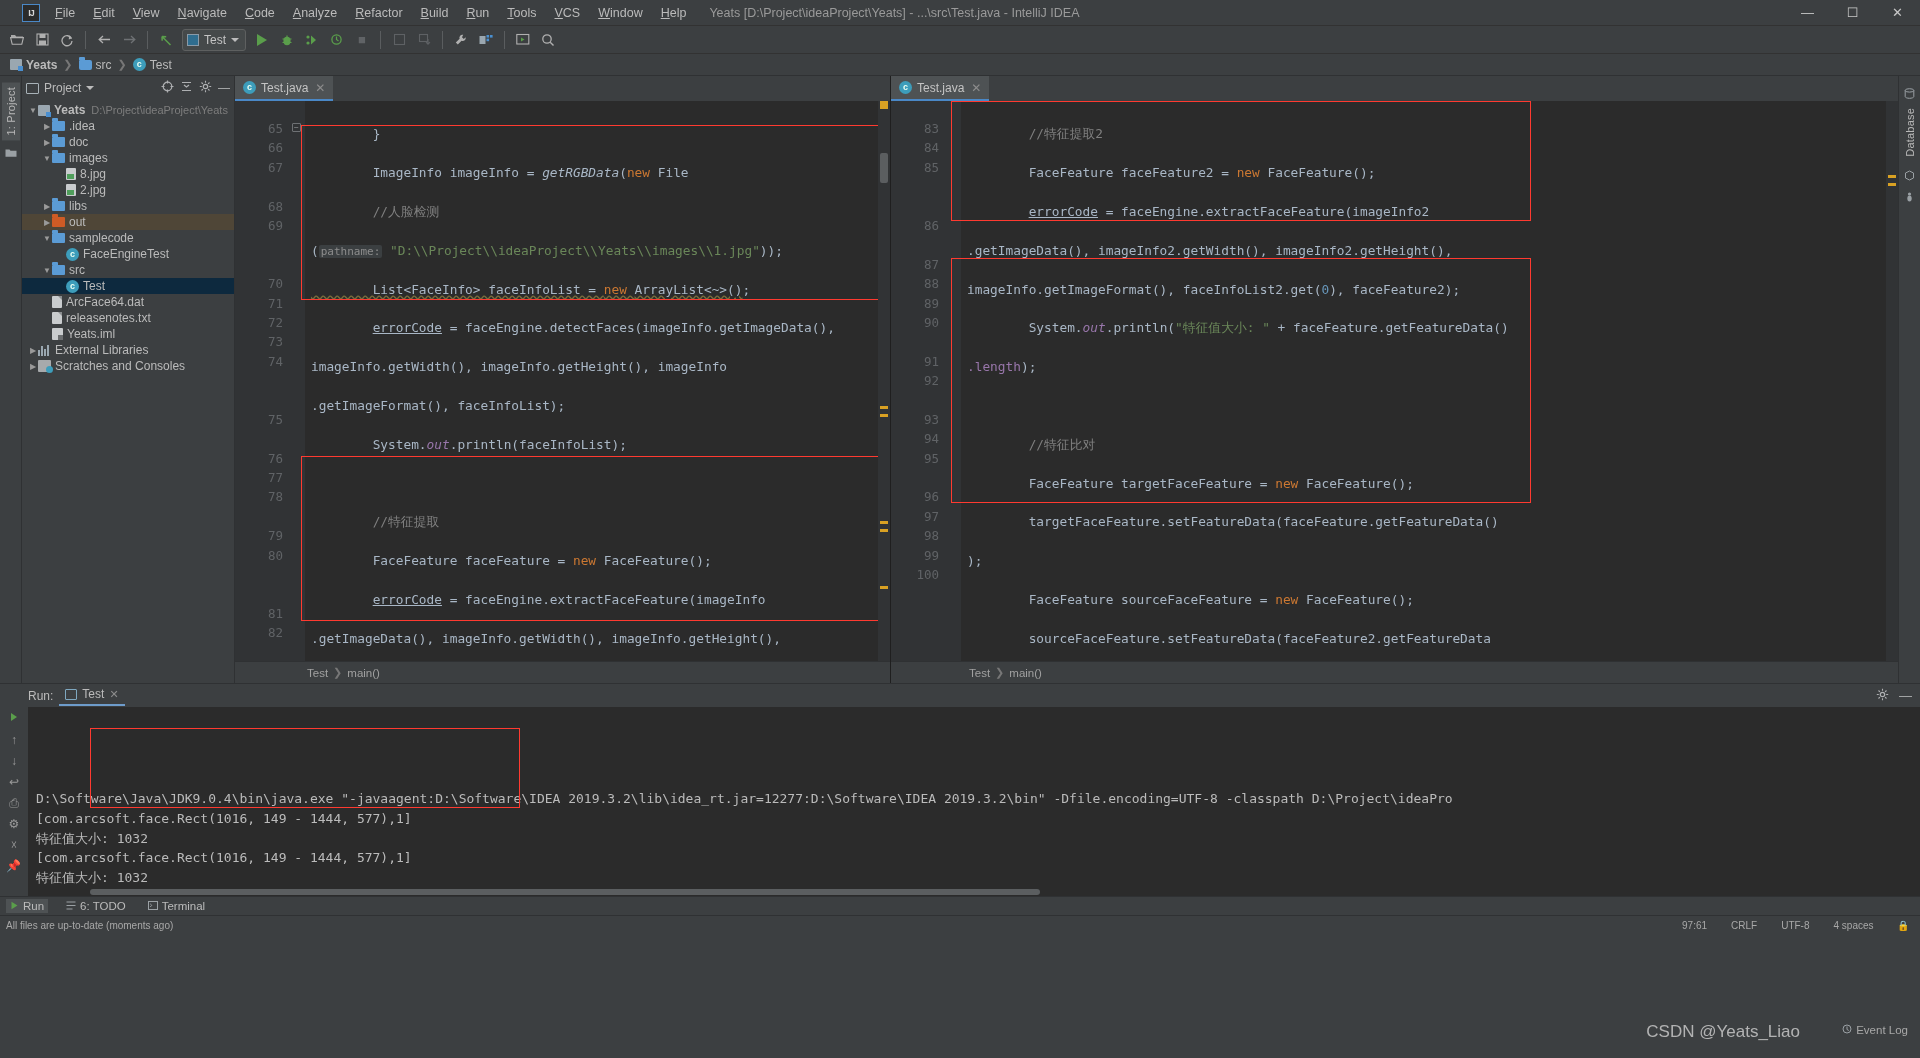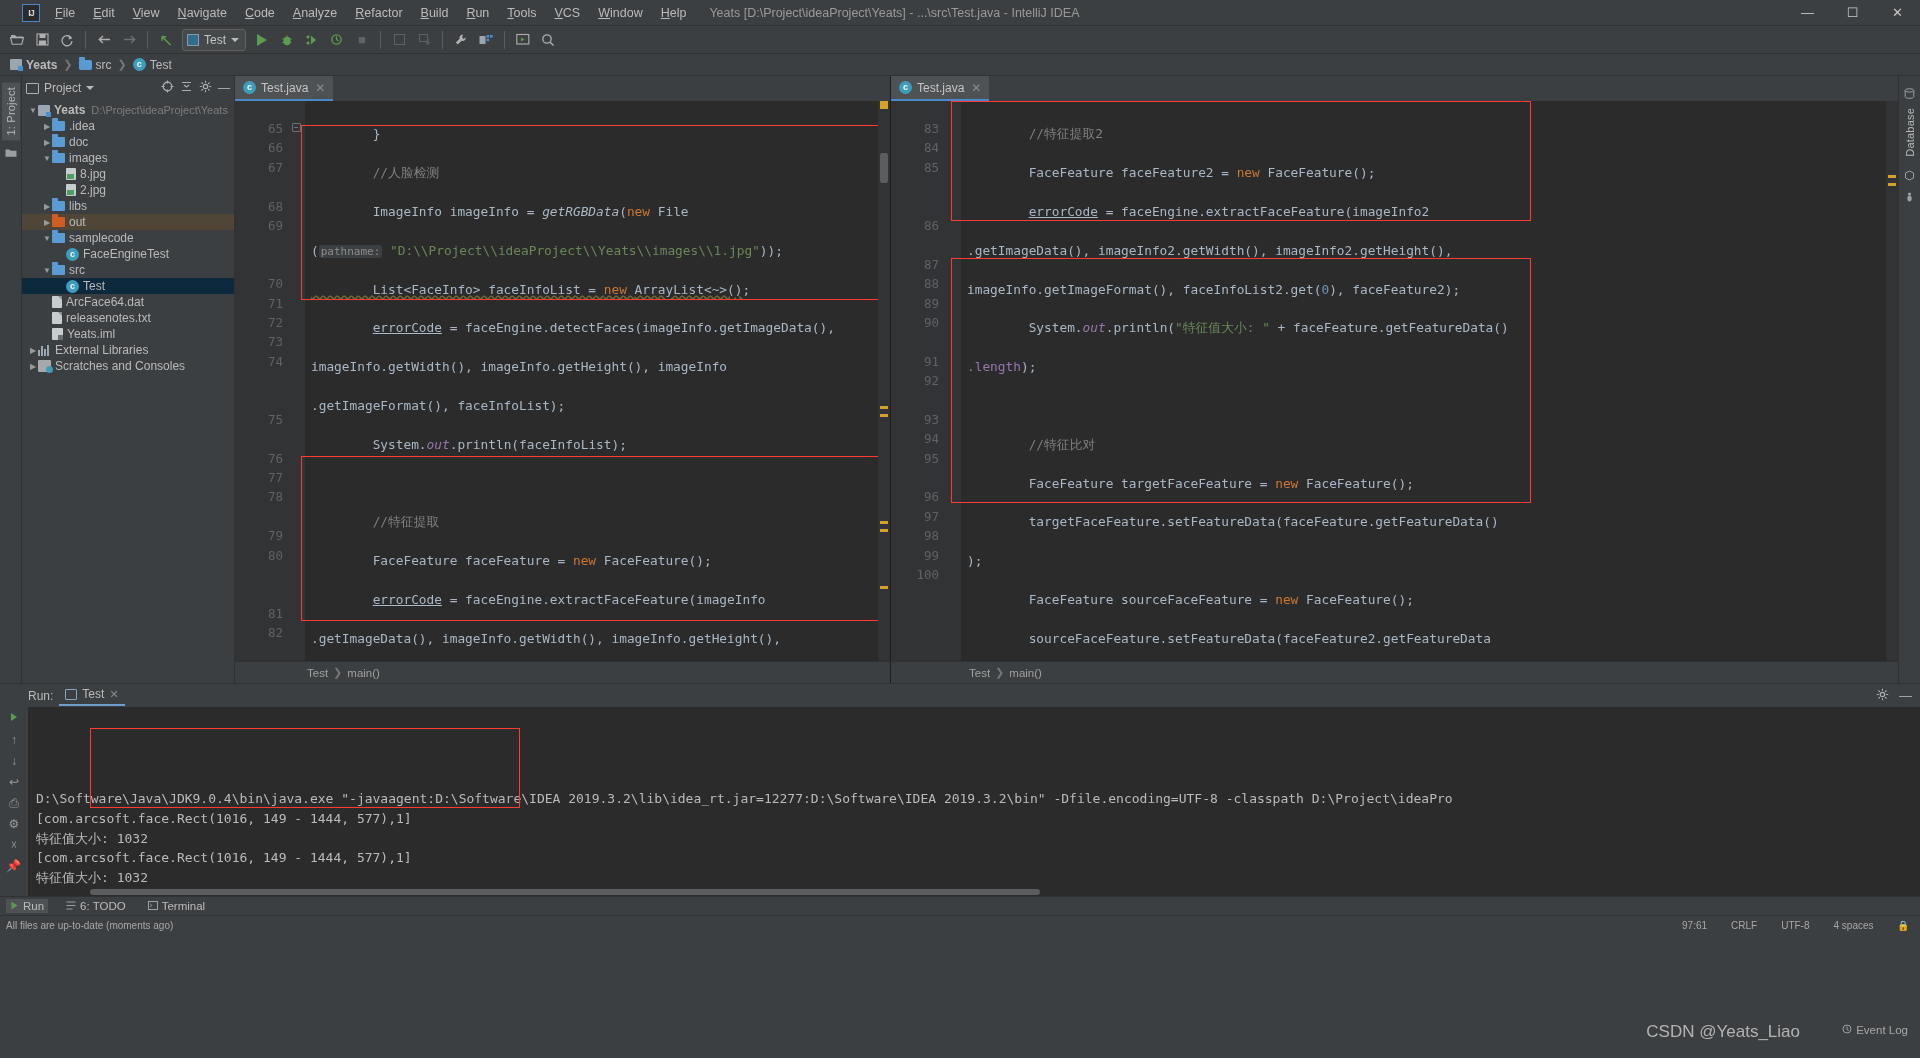--- a/index.html
+++ b/index.html
@@ -516,22 +516,22 @@
                 <div class="gl">79</div>
                 <div class="gl">80</div>
                 <div class="gl"></div>
                 <div class="gl"></div>
                 <div class="gl">81</div>
                 <div class="gl">82</div>
               </div>
             <div class="foldcol"></div>
             <div class="codetext">
 <div class="ln"><span class="c-plain">        }</span></div>
+<div class="ln"><span class="c-plain">        ImageInfo imageInfo = </span><span class="c-stc">getRGBData</span><span class="c-plain">(</span><span class="c-kw">new </span><span class="c-plain">File</span></div>
 <div class="ln"><span class="c-com">        //人脸检测</span></div>
-<div class="ln"><span class="c-plain">        ImageInfo imageInfo = </span><span class="c-stc">getRGBData</span><span class="c-plain">(</span><span class="c-kw">new </span><span class="c-plain">File</span></div>
 <div class="ln"><span class="c-plain">(</span><span class="c-param">pathname:</span><span class="c-str"> "D:\\Project\\ideaProject\\Yeats\\images\\1.jpg"</span><span class="c-plain">));</span></div>
 <div class="ln"><span class="c-wave">        List&lt;FaceInfo&gt; faceInfoList = </span><span class="c-kw c-wave">new </span><span class="c-plain c-wave">ArrayList&lt;~&gt;()</span><span class="c-plain">;</span></div>
 <div class="ln"><span class="c-plain">        </span><span class="c-err">errorCode</span><span class="c-plain"> = faceEngine.detectFaces(imageInfo.getImageData(),</span></div>
 <div class="ln"><span class="c-plain">imageInfo.getWidth(), imageInfo.getHeight(), imageInfo</span></div>
 <div class="ln"><span class="c-plain">.getImageFormat(), faceInfoList);</span></div>
 <div class="ln"><span class="c-plain">        System.</span><span class="c-stf">out</span><span class="c-plain">.println(faceInfoList);</span></div>
 <div class="ln"></div>
 <div class="ln"><span class="c-com">        //特征提取</span></div>
 <div class="ln"><span class="c-plain">        FaceFeature faceFeature = </span><span class="c-kw">new </span><span class="c-plain">FaceFeature();</span></div>
 <div class="ln"><span class="c-plain">        </span><span class="c-err">errorCode</span><span class="c-plain"> = faceEngine.extractFaceFeature(imageInfo</span></div>

